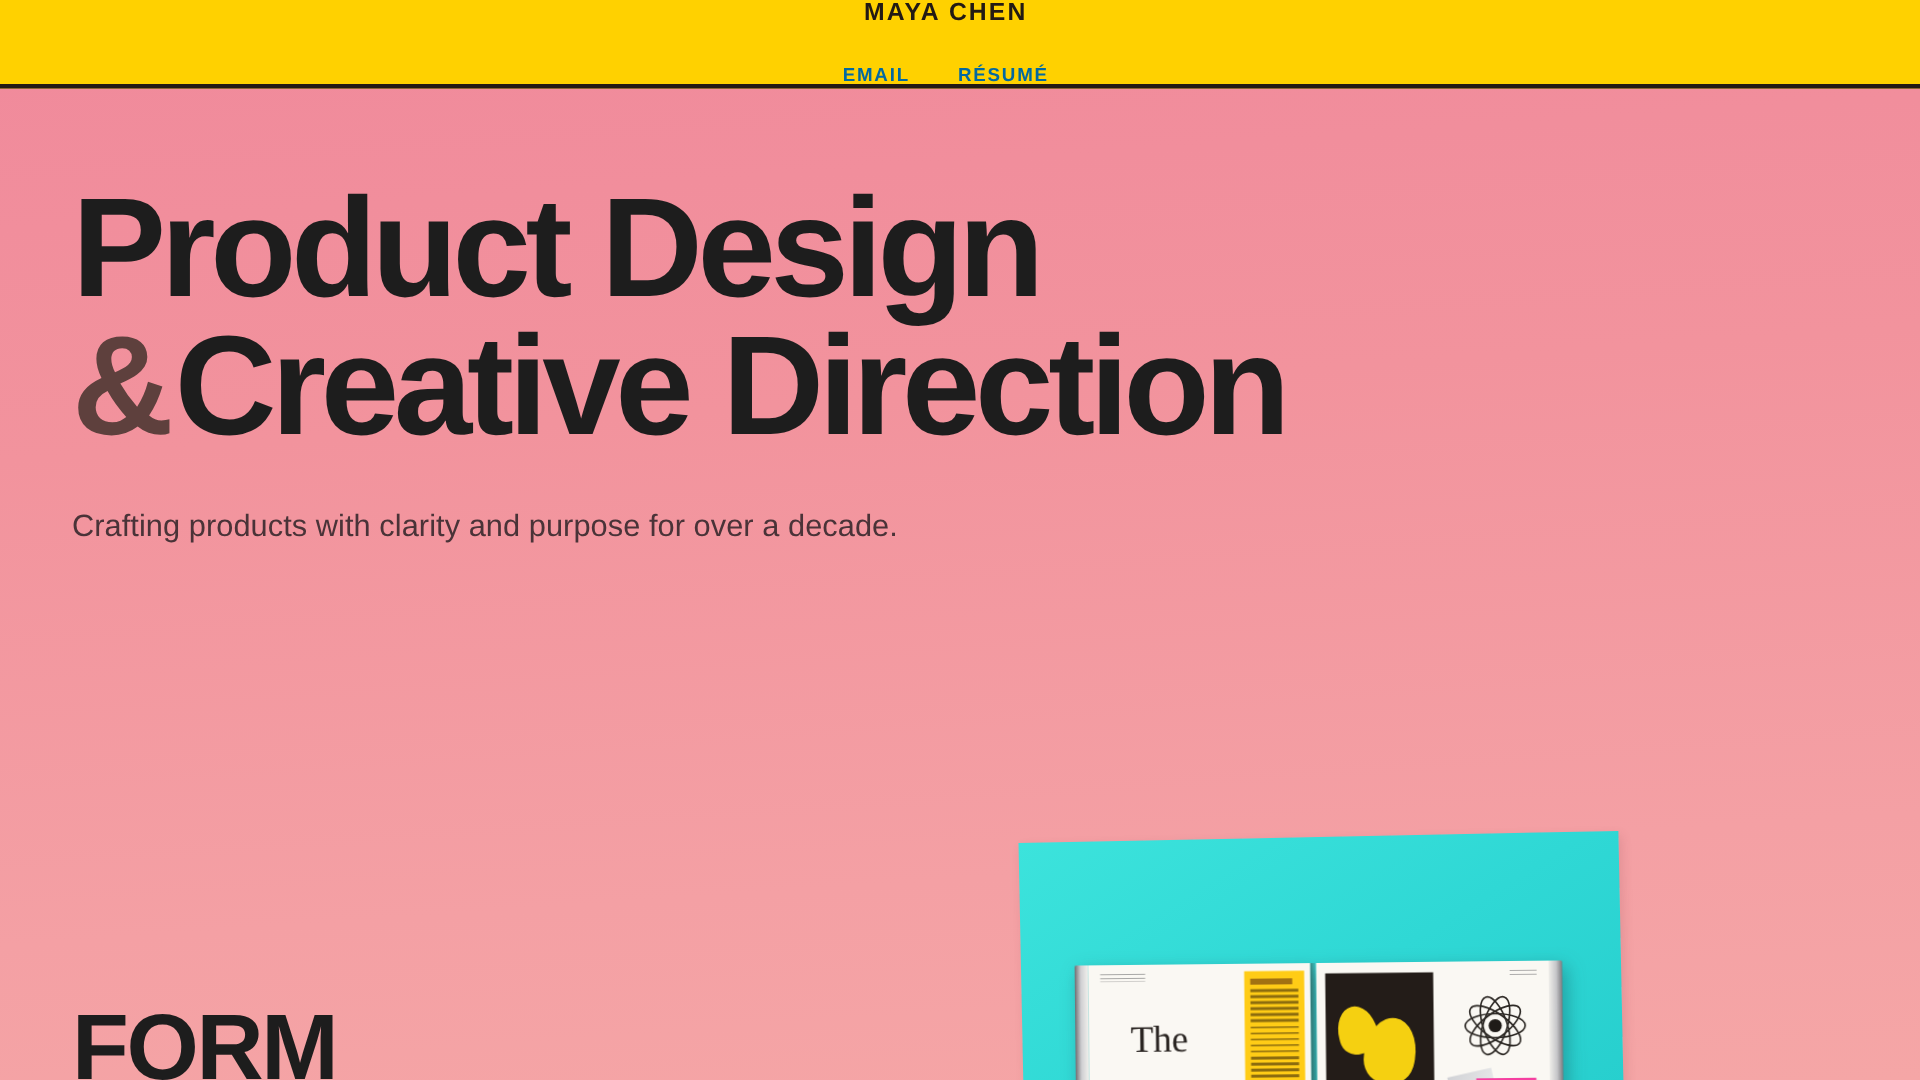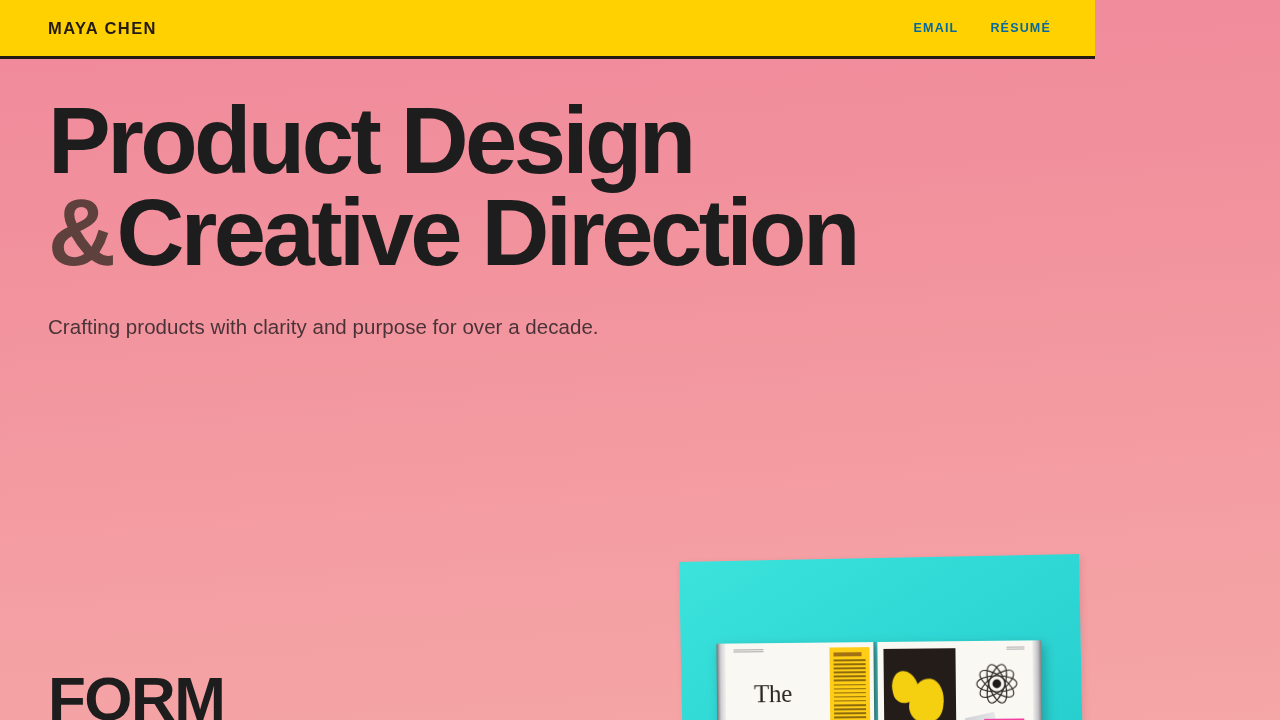--- a/index.html
+++ b/index.html
@@ -22,29 +22,30 @@
     position:absolute;
     inset:0;
     background:linear-gradient(176deg, #F0899B 0%, #F2939D 38%, #F4A0A4 78%, #F5A6A6 100%);
     overflow:hidden;
   }
 
   
   .topbar {
     position:absolute;
     top:0; left:0;
-    width:1095px;
+    width:1280px;
     height:59px;
     background:#FFD100;
     border-bottom:3px solid #231A14;
     display:flex;
     align-items:center;
     justify-content:space-between;
-    padding:0 44px 0 48px;
+    padding:0 67px 0 48px;
     z-index:30;
+    flex-direction:column;
   }
   .brand {
     font-size:16.5px;
     font-weight:bold;
     letter-spacing:0.085em;
     color:#231A14;
     line-height:1;
     white-space:nowrap;
   }
   .navlinks {
@@ -61,21 +62,21 @@
     white-space:nowrap;
     line-height:1;
     cursor:pointer;
   }
 
   
   .hero {
     position:absolute;
     top:59px; left:0;
     width:1280px;
-    padding:36px 48px 0 48px;
+    padding:60px 48px 0 48px;
     z-index:10;
   }
   .headline {
     font-family:"Liberation Sans", sans-serif;
     font-weight:bold;
     font-size:94px;
     line-height:0.98;
     letter-spacing:-0.038em;
     color:#1D1D1D;
     white-space:nowrap;

